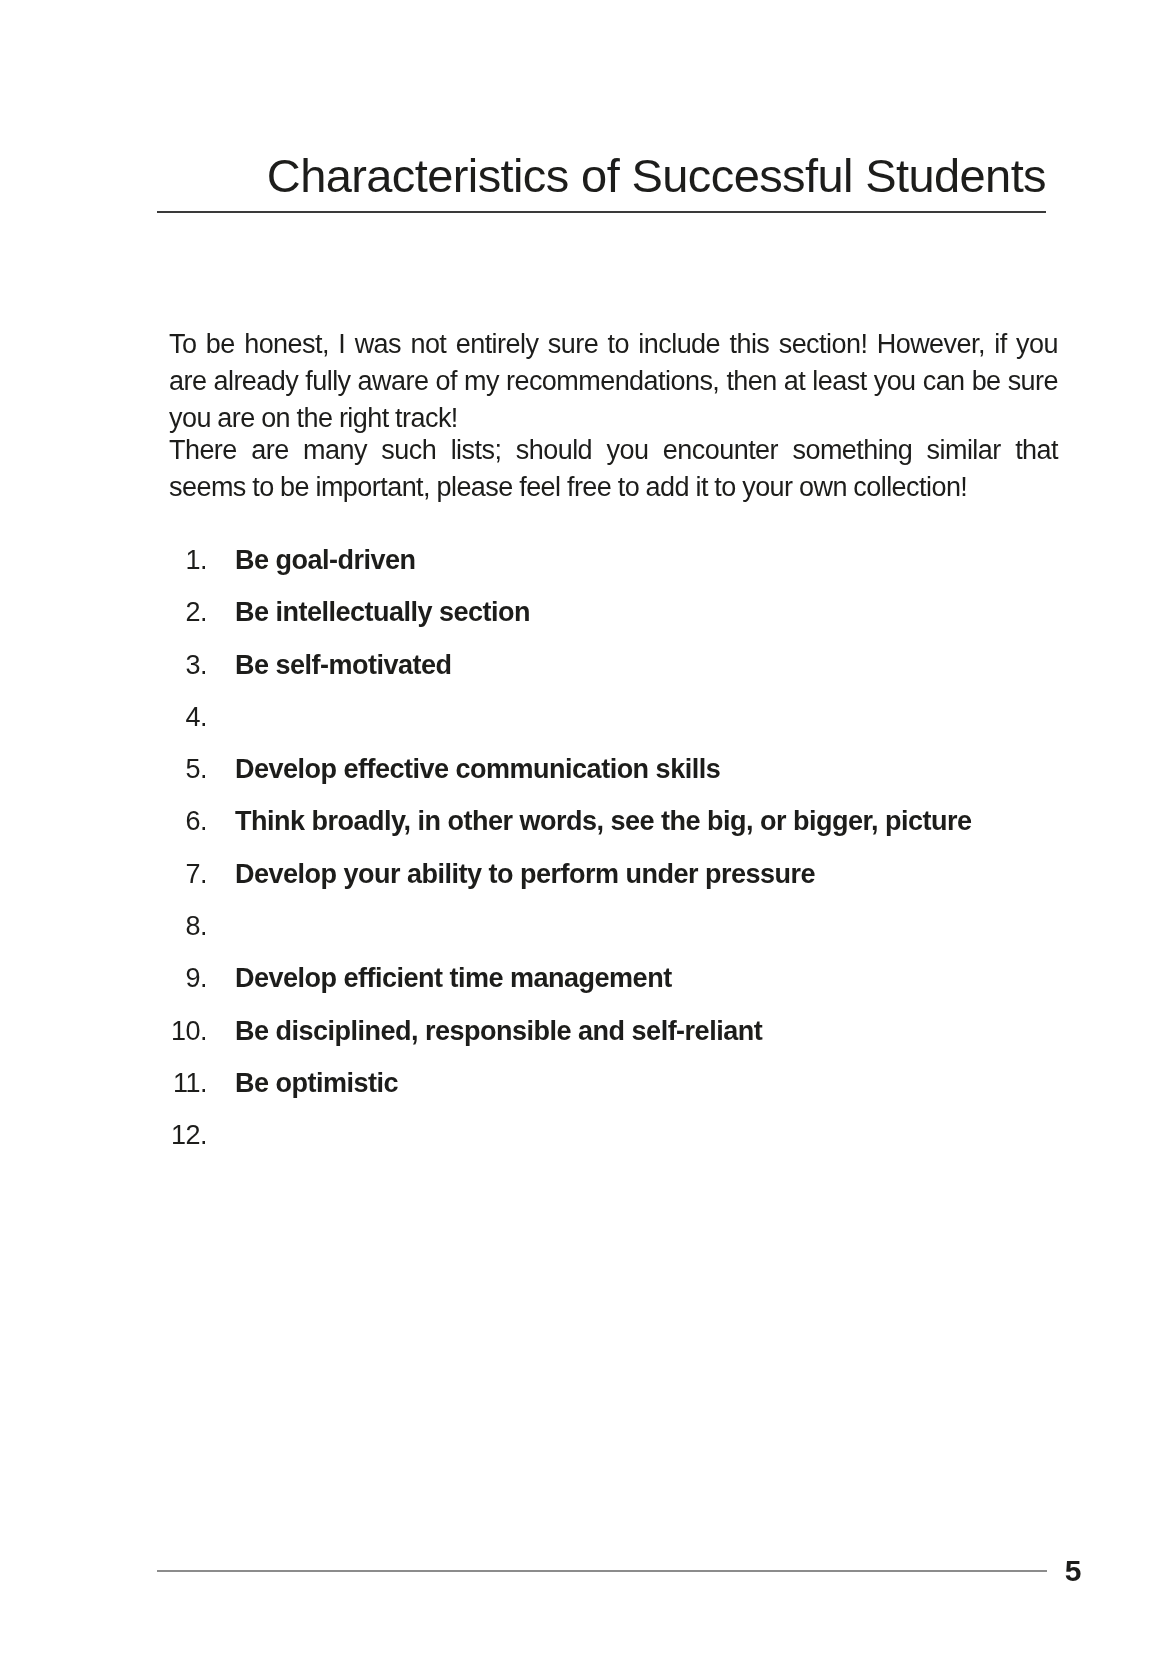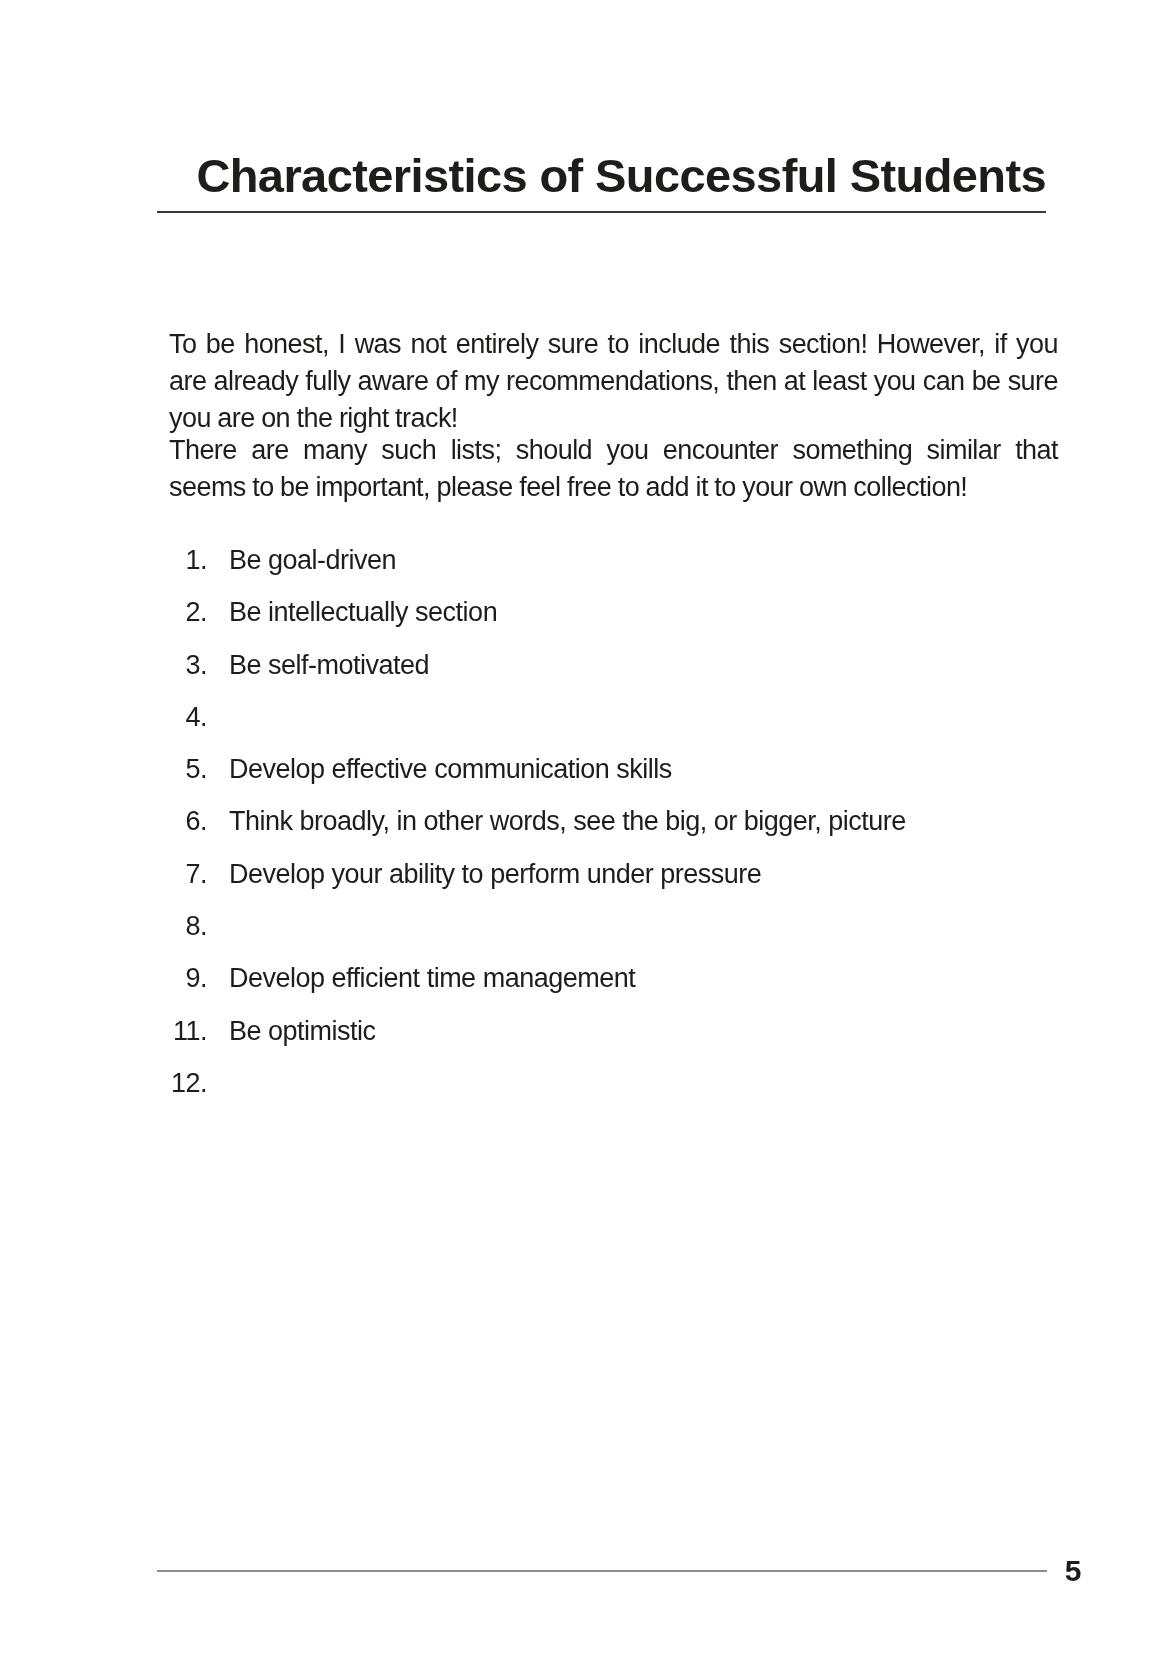--- a/index.html
+++ b/index.html
@@ -3,21 +3,21 @@
 <meta charset="utf-8">
 <style>
   html, body { margin: 0; padding: 0; background: #ffffff; }
   body {
     width: 1165px; height: 1653px; position: relative; overflow: hidden;
     font-family: "Liberation Sans", "DejaVu Sans", sans-serif;
     color: #1d1d1b;
   }
   .title {
     position: absolute; left: 157px; width: 889px; top: 148px;
-    text-align: right; font-weight: bold; font-size: 47px; line-height: 56px;
+    text-align: right; font-weight: normal; font-size: 47px; line-height: 56px;
     letter-spacing: -0.6px; margin: 0;
   }
   .title-rule {
     position: absolute; left: 157px; width: 889px; top: 211px; height: 2px;
     background: #3a3a3a;
   }
   .para {
     position: absolute; left: 157px; width: 889px; margin: 12px;
     font-size: 27px; line-height: 37px; text-align: justify;
     letter-spacing: -0.55px; word-spacing: -0.5px;
@@ -26,21 +26,21 @@
   .para.p2 { top: 420px; }
   .list {
     position: absolute; left: 157px; top: 542px; width: 889px;
     margin: 0; padding: 0; list-style: none;
   }
   .list li {
     height: 52.3px; display: flex; align-items: flex-start;
     font-size: 27px; line-height: 36px; letter-spacing: -0.5px;
   }
   .list .num { width: 50px; text-align: right; flex: 0 0 50px; }
-  .list .txt { margin-left: 22px; white-space: nowrap; }
+  .list .txt { margin-left: 28px; white-space: nowrap; font-weight: bold; }
   .footer-rule {
     position: absolute; left: 157px; width: 890px; top: 1570px; height: 2px;
     background: #8c8c8c;
   }
   .page-num {
     position: absolute; left: 1058px; top: 1553px; width: 30px;
     font-weight: bold; font-size: 30px; line-height: 36px; text-align: center;
     color: #1d1d1b;
   }
 </style>
@@ -82,20 +82,24 @@
       <span class="txt">Develop your ability to perform under pressure</span>
     </li>
   <li>
       <span class="num">8.</span>
     </li>
   <li>
       <span class="num">9.</span>
       <span class="txt">Develop efficient time management</span>
     </li>
   <li>
+      <span class="num">10.</span>
+      <span class="txt">Be disciplined, responsible and self-reliant</span>
+    </li>
+  <li>
       <span class="num">11.</span>
       <span class="txt">Be optimistic</span>
     </li>
   <li>
       <span class="num">12.</span>
     </li>
 </ol>
 
 <div class="footer-rule"></div>
 <div class="page-num">5</div>

